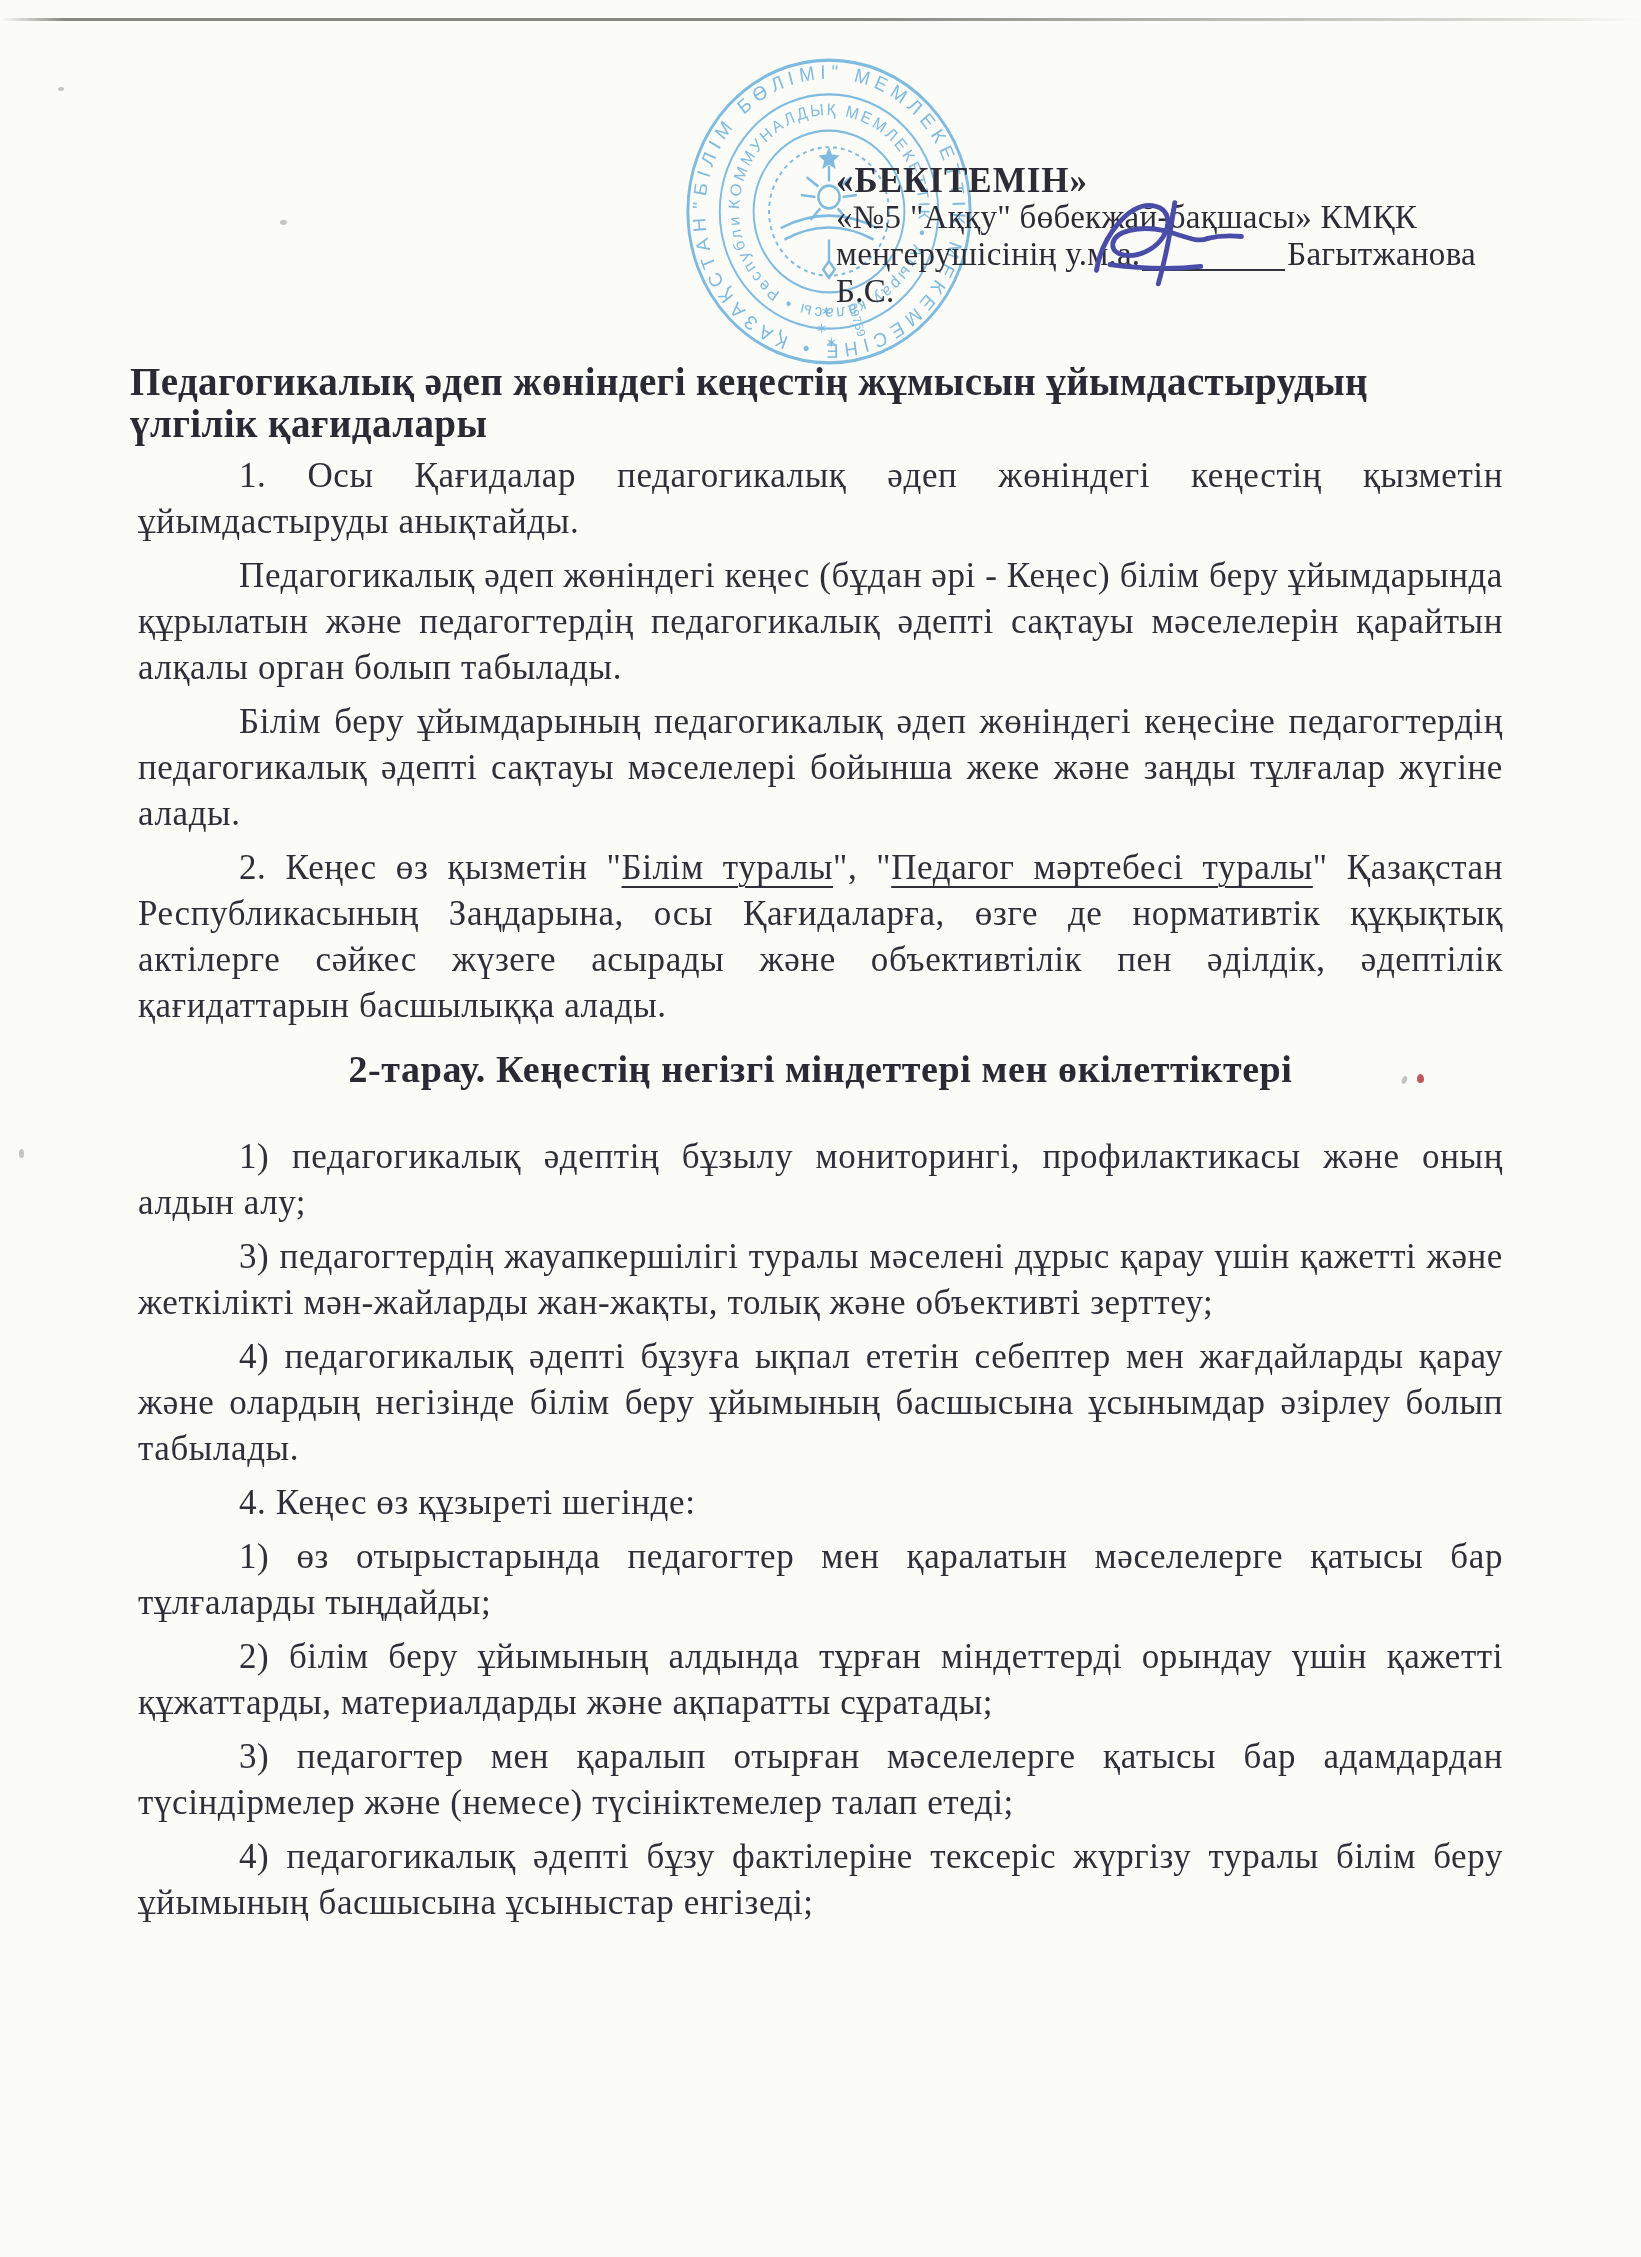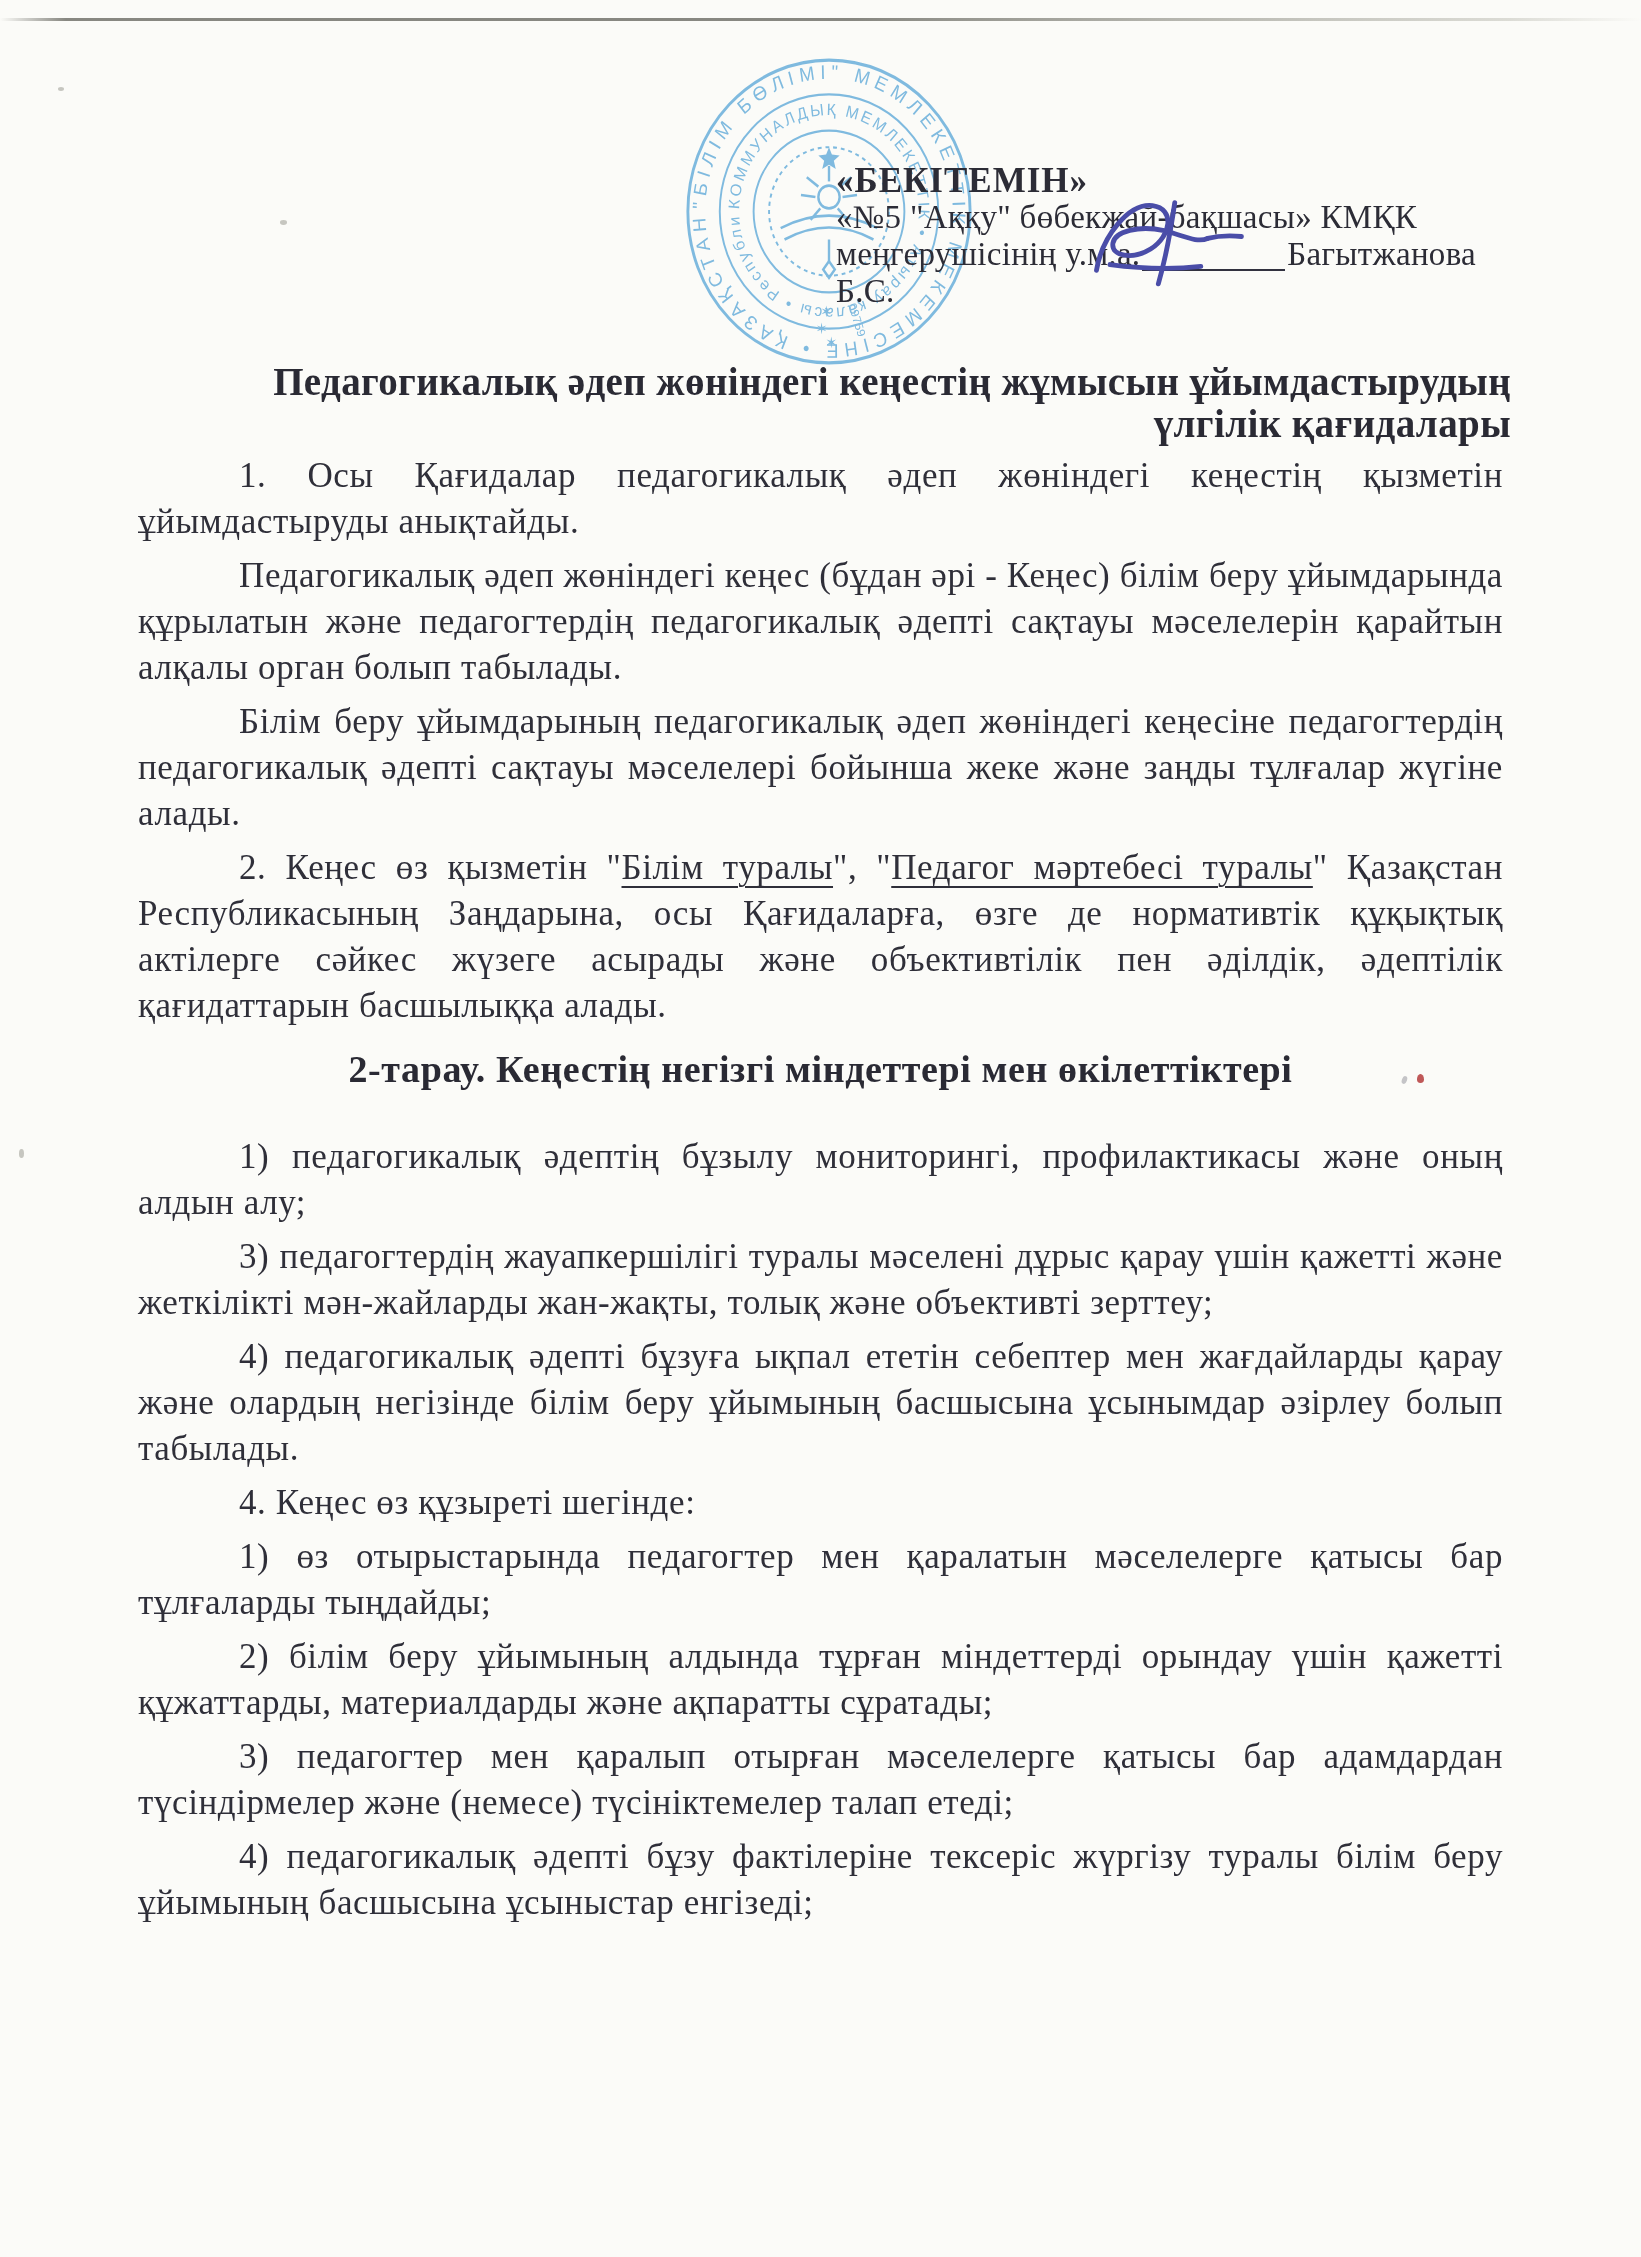--- a/index.html
+++ b/index.html
@@ -37,21 +37,21 @@
     border-bottom:2.9px solid #31313f;margin:0 1.9px 0 1.9px;
   }
   .signature{position:absolute;left:1081px;top:193px;width:203px;height:100px;z-index:3;}
 
   
   .content{
     position:absolute;left:130px;top:361px;width:1381px;
     font-size:35px;line-height:46px;letter-spacing:0.6px;
   }
   .doc-title{
-    text-align:right;font-weight:bold;font-size:39px;line-height:42px;
+    text-align:left;font-weight:bold;font-size:39px;line-height:42px;
     letter-spacing:0.4px;color:#2a2a34;margin:0;
   }
   .chapter-head{
     text-align:center;font-weight:bold;font-size:38px;line-height:46px;
     color:#2a2a34;margin:46px 0 42px 0;
   }
   .chapter-head.second{margin:17px 0 42px 0;font-family:Liberation Serif, serif;}
   .content p{
     margin:8px;text-align:justify;text-indent:101px;
   }

